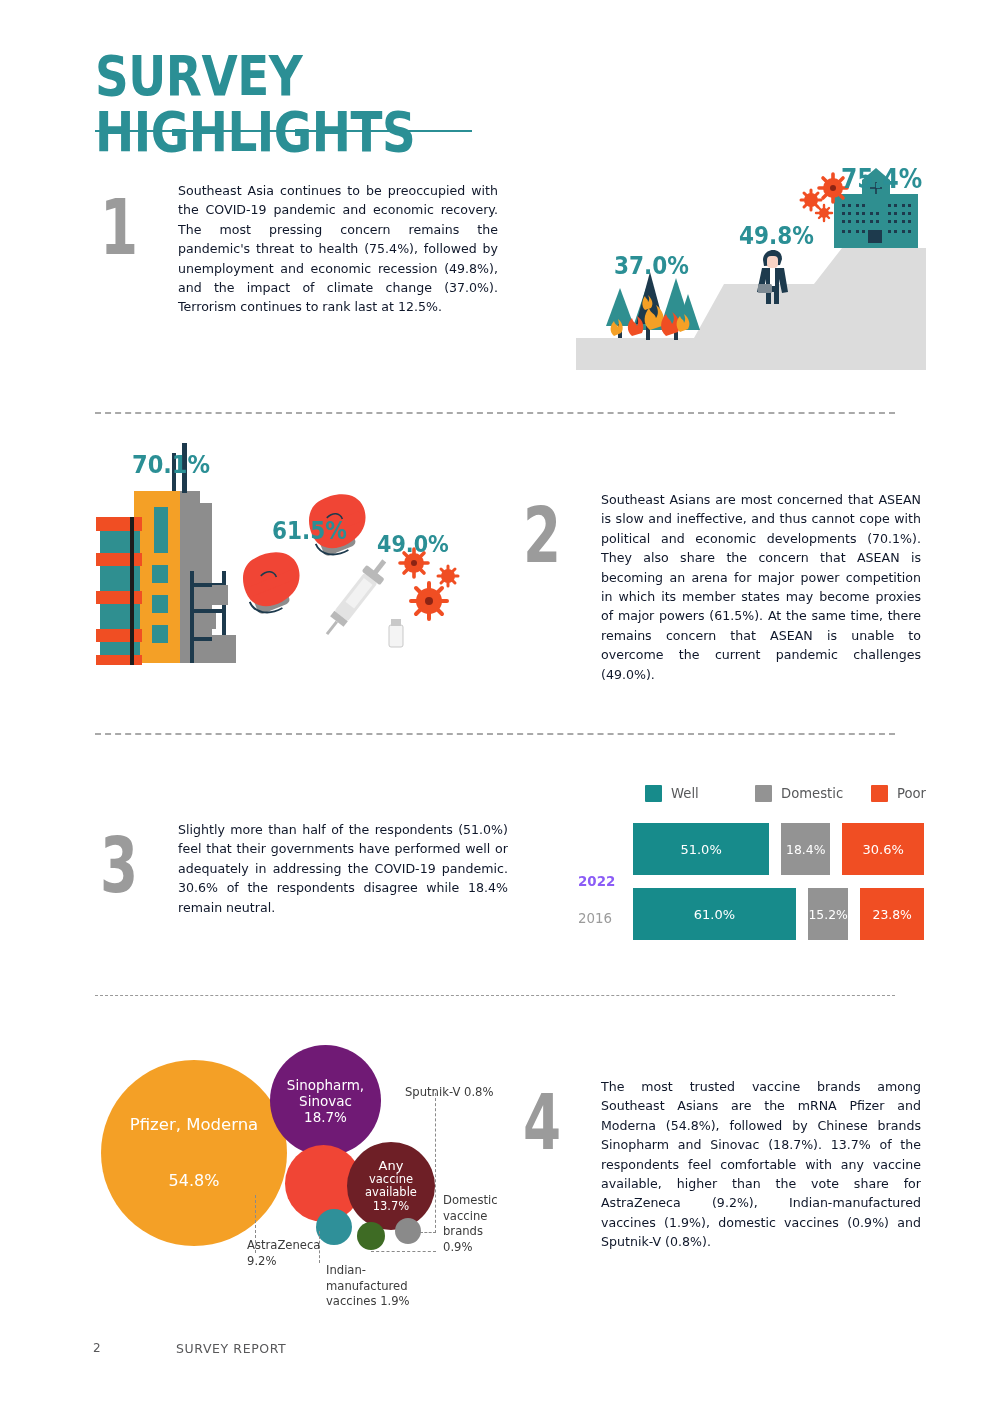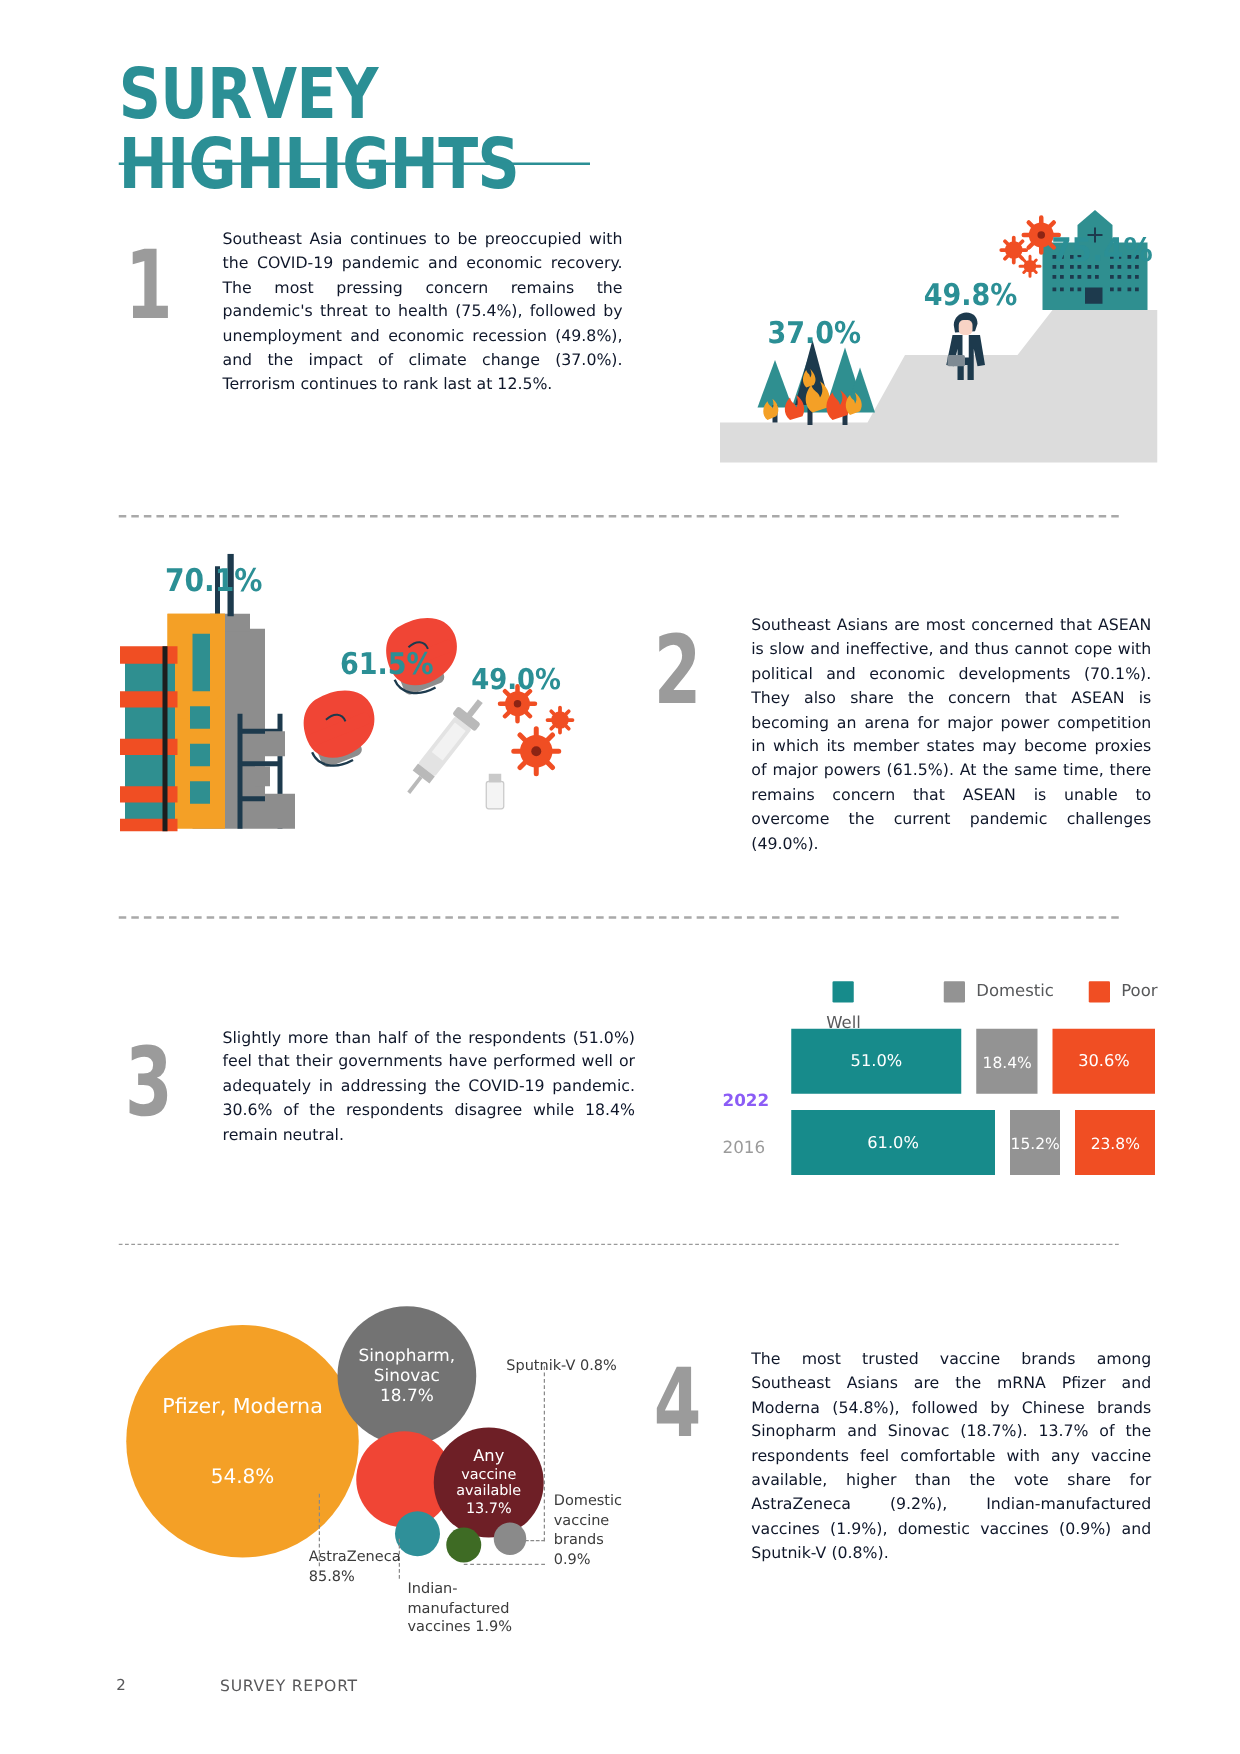--- a/index.html
+++ b/index.html
@@ -164,21 +164,21 @@
           </g>
           <circle cx="248" cy="53" r="5"></circle>
           <g stroke="#f04e23" stroke-width="2.4" stroke-linecap="round">
             <path d="M248 45v3M248 58v3M240 53h3M253 53h3M243 48l2 2M251 56l2 2M253 48l-2 2M245 56l-2 2"></path>
           </g>
         </g>
       </g>
     </svg>
     <div class="pct" style="left:38px;top:92px;font-size:24px;">37.0%</div>
     <div class="pct" style="left:163px;top:62px;font-size:24px;">49.8%</div>
-    <div class="pct" style="left:265px;top:4px;font-size:26px;margin-top:22px;">75.4%</div>
+    <div class="pct" style="left:265px;top:4px;font-size:26px;">75.4%</div>
   </div>
 
   <div class="divider" style="top:412px;"></div>
 
   <div class="num" style="left:523px;top:498px;">2</div>
   <div class="body-txt" style="left:601px;top:490px;width:320px;">Southeast Asians are most concerned that ASEAN is slow and ineffective, and thus cannot cope with political and economic developments (70.1%). They also share the concern that ASEAN is becoming an arena for major power competition in which its member states may become proxies of major powers (61.5%). At the same time, there remains concern that ASEAN is unable to overcome the current pandemic challenges (49.0%).</div>
 
   <div style="position:absolute;left:96px;top:443px;width:370px;height:230px;">
     <svg width="370" height="230" viewBox="0 0 370 230">
 
@@ -265,21 +265,21 @@
     <div class="pct" style="left:176px;top:74px;font-size:24px;">61.5%</div>
     <div class="pct" style="left:281px;top:88px;font-size:23px;">49.0%</div>
   </div>
 
   <div class="divider" style="top:733px;"></div>
 
   <div class="num" style="left:100px;top:828px;">3</div>
   <div class="body-txt" style="left:178px;top:820px;width:330px;">Slightly more than half of the respondents (51.0%) feel that their governments have performed well or adequately in addressing the COVID-19 pandemic. 30.6% of the respondents disagree while 18.4% remain neutral.</div>
 
   <div class="legend">
-    <div class="lg-item" style="left:28px;top:0;flex-direction:column;">
+    <div class="lg-item" style="left:12px;top:0;">
       <span class="lg-sw" style="background:#178b8b;"></span>
       <span class="lg-tx">Well</span>
     </div>
     <div class="lg-item" style="left:122px;top:0;">
       <span class="lg-sw" style="background:#939393;"></span>
       <span class="lg-tx">Domestic</span>
     </div>
     <div class="lg-item" style="left:238px;top:0;">
       <span class="lg-sw" style="background:#f04e23;"></span>
       <span class="lg-tx">Poor</span>
@@ -307,21 +307,21 @@
   <div class="num" style="left:523px;top:1085px;">4</div>
   <div class="body-txt" style="left:601px;top:1077px;width:320px;">The most trusted vaccine brands among Southeast Asians are the mRNA Pfizer and Moderna (54.8%), followed by Chinese brands Sinopharm and Sinovac (18.7%). 13.7% of the respondents feel comfortable with any vaccine available, higher than the vote share for AstraZeneca (9.2%), Indian-manufactured vaccines (1.9%), domestic vaccines (0.9%) and Sputnik-V (0.8%).</div>
 
   <div class="bubbles">
 
     <div class="bub" style="left:6px;top:15px;width:186px;height:186px;background:#f4a026;gap:40px;">
       <span class="bub-lbl" style="font-size:16.5px;">Pfizer, Moderna</span>
       <span class="bub-val" style="font-size:16px;margin-top:0;">54.8%</span>
     </div>
 
-    <div class="bub" style="left:175px;top:0px;width:111px;height:111px;background:#737373;">
+    <div class="bub" style="left:175px;top:0px;width:111px;height:111px;background:#701a75;">
       <span class="bub-lbl">Sinopharm,</span>
       <span class="bub-lbl">Sinovac</span>
       <span class="bub-val">18.7%</span>
     </div>
 
     <div class="bub" style="left:190px;top:100px;width:77px;height:77px;background:#f04535;"></div>
 
     <div class="bub" style="left:252px;top:97px;width:88px;height:88px;background:#6e1f26;">
       <span class="bub-lbl" style="font-size:13px;line-height:13.5px;">Any</span>
       <span class="bub-lbl" style="font-size:11.5px;line-height:13.5px;">vaccine</span>
@@ -343,21 +343,21 @@
 
     <div class="cal" style="left:310px;top:40px;white-space:nowrap;">Sputnik-V 0.8%</div>
     <div class="cal" style="left:348px;top:148px;width:70px;">
       <div>Domestic</div>
       <div>vaccine</div>
       <div>brands</div>
       <div>0.9%</div>
     </div>
     <div class="cal" style="left:152px;top:193px;width:90px;">
       <div>AstraZeneca</div>
-      <div>85.8%</div>
+      <div>9.2%</div>
     </div>
     <div class="cal" style="left:231px;top:218px;width:120px;">
       <div>Indian-manufactured</div>
       <div>vaccines 1.9%</div>
     </div>
   </div>
 
   <div class="footer-num">2</div>
   <div class="footer-lbl">SURVEY REPORT</div>
 

